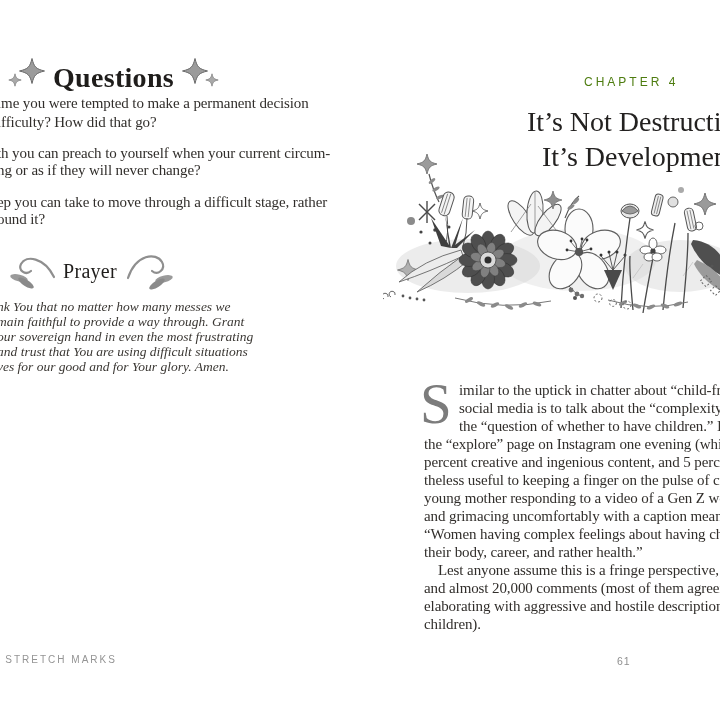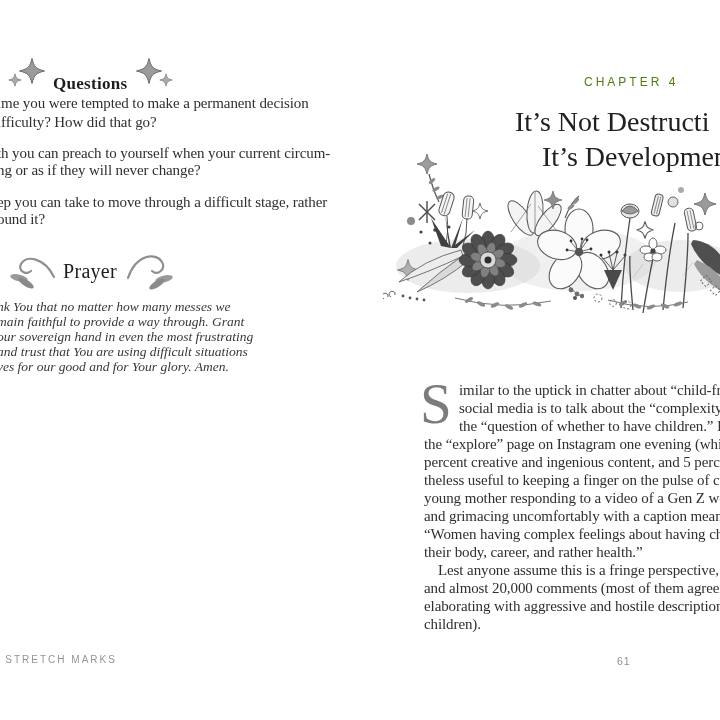--- a/index.html
+++ b/index.html
@@ -1,21 +1,21 @@
 <!DOCTYPE html>
 <html><head>
 <meta charset="utf-8">
 <style>
   html,body{margin:0;padding:0;background:#ffffff;}
   .canvas{position:relative;width:720px;height:720px;background:#ffffff;overflow:hidden;
           font-family:"Liberation Serif",serif;color:#2f2c2a;}
   .line{position:absolute;white-space:nowrap;font-size:15px;letter-spacing:-0.1px;color:#312e2b;}
   .pline{position:absolute;white-space:nowrap;font-style:italic;font-size:13.5px;color:#3a3733;}
   .heading-row{position:absolute;display:flex;align-items:flex-end;gap:7px;}
-  .h-q{font-weight:bold;font-size:17px;letter-spacing:0.3px;color:#1f1d1b;line-height:1;}
+  .h-q{font-weight:bold;font-size:28px;letter-spacing:0.3px;color:#1f1d1b;line-height:1;}
   .h-p{font-weight:normal;font-size:20px;letter-spacing:0.3px;color:#1f1d1b;line-height:1;}
   .chapter{position:absolute;font-family:"Liberation Sans",sans-serif;font-size:12px;
            letter-spacing:3px;color:#4d7c0f;white-space:nowrap;}
   .title-line{position:absolute;font-size:28px;white-space:nowrap;color:#232120;}
   .dropcap{position:absolute;font-size:57px;color:#7c7c7c;line-height:0.9;}
   .footer{position:absolute;font-family:"Liberation Sans",sans-serif;font-size:10px;
           letter-spacing:2px;color:#949494;white-space:nowrap;}
   .pagenum{position:absolute;font-family:Liberation Sans, sans-serif;font-size:10.5px;
            letter-spacing:1px;color:#8f8f8f;}
   svg{display:block;}
@@ -69,21 +69,21 @@
     <div class="pline" style="top:344px;left:-3px;">and trust that You are using difficult situations</div>
     <div class="pline" style="top:359px;left:-3px;">ves for our good and for Your glory. Amen.</div>
 
     <div class="footer" style="top:654px;left:-7px;">2 STRETCH MARKS</div>
   </div>
 
   <div>
 
     <div class="chapter" style="top:75px;left:584px;">CHAPTER 4</div>
 
-    <div class="title-line" style="top:106px;left:515px;">It’s Not Destructi</div>
+    <div class="title-line" style="top:106px;left:527px;">It’s Not Destructi</div>
     <div class="title-line" style="top:141px;left:542px;">It’s Developmen</div>
 
     <svg style="position:absolute;top:148px;left:383px;" width="345" height="175" viewBox="0 0 345 175">
 
       <ellipse cx="85" cy="118" rx="72" ry="27" fill="#c9c9c9" opacity="0.35"></ellipse>
       <ellipse cx="195" cy="112" rx="78" ry="31" fill="#cccccc" opacity="0.30"></ellipse>
       <ellipse cx="297" cy="118" rx="55" ry="26" fill="#c9c9c9" opacity="0.35"></ellipse>
       <g stroke="#b3b3b3" stroke-width="1" opacity="0.55">
         <line x1="60" y1="128" x2="70" y2="114"></line>
           <line x1="120" y1="132" x2="130" y2="118"></line>

